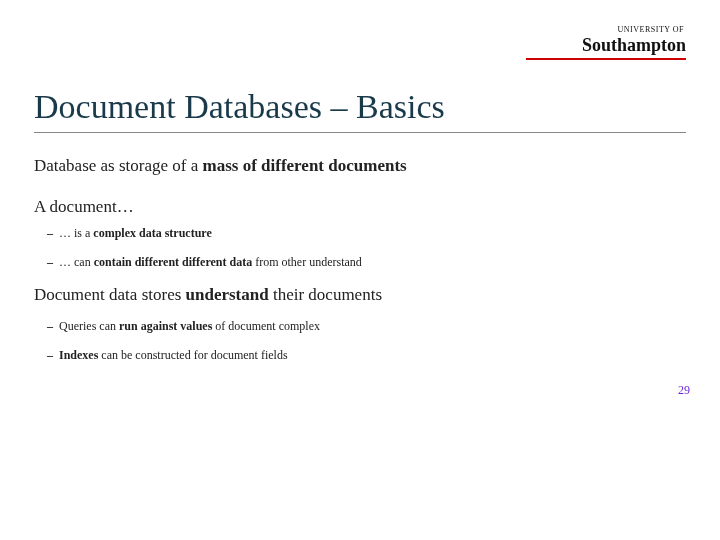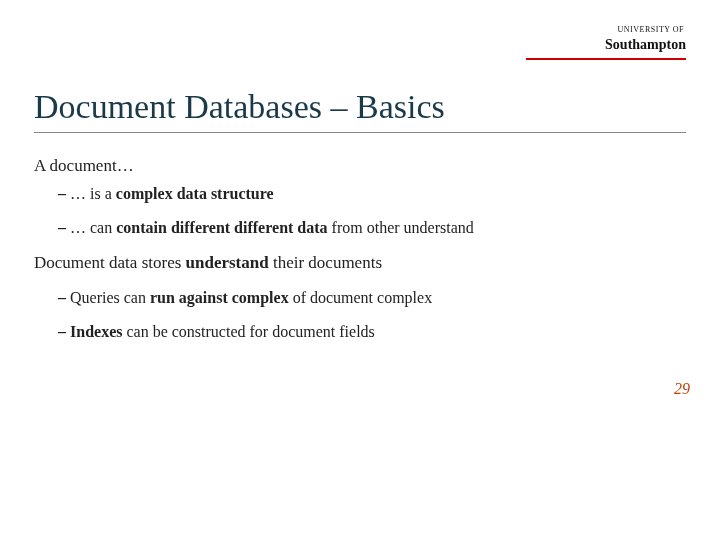--- a/index.html
+++ b/index.html
@@ -1,65 +1,68 @@
 <!DOCTYPE html>
 <html><head>
 <meta charset="utf-8">
 <style>
   * { margin: 0; padding: 0; box-sizing: border-box; }
   html, body { width: 720px; height: 540px; background: #fff; font-family: Georgia, 'Times New Roman', serif; color: #222; }
   .slide { position: relative; width: 720px; height: 420px; padding: 28px 34px 0 34px; }
   .logo { position: absolute; top: 26px; right: 34px; text-align: right; line-height: 1; }
   .logo-top { font-size: 8px; letter-spacing: 0.5px; color: #111; display: block; margin-bottom: 2px; margin-right: 2px; }
-  .logo-main { font-size: 14px; font-weight: 700; color: #111; position: relative; display: inline-block; }
+  .logo-main { font-size: 18px; font-weight: 700; color: #111; position: relative; display: inline-block; }
   .logo-underline { position: absolute; right: 34px; top: 58px; width: 160px; height: 2px; background: #c00; }
   .title { font-size: 34px; color: #1a3a4a; font-weight: 400; margin-top: 60px; margin-bottom: 6px; }
   .title-rule { border: none; border-top: 1px solid #888; margin-bottom: 22px; }
   .body { font-size: 17px; line-height: 1.25; }
   .p1 { margin-bottom: 20px; }
   .p2 { margin-bottom: 8px; }
-  .sub { margin-left: 24px; margin-bottom: 14px; font-size: 16px; }
+  .sub { margin-left: 13px; margin-bottom: 14px; font-size: 12px; }
   .sub .dash { display: inline-block; width: 12px; font-weight: 700; }
   .p3 { margin-top: 8px; margin-bottom: 14px; }
   b { font-weight: 700; }
-  .pagenum { position: absolute; bottom: 22px; right: 30px; font-size: 16px; color: #c2410c; font-style: italic; }
+  .pagenum { position: absolute; bottom: 22px; right: 30px; font-size: 12px; color: #6d28d9; }
 </style>
 </head>
 <body>
 
 <div class="slide">
 
   <div class="logo">
     <span class="logo-top">UNIVERSITY OF</span>
     <span class="logo-main">Southampton</span>
   </div>
   <div class="logo-underline"></div>
 
   <h1 class="title">Document Databases – Basics</h1>
   <hr class="title-rule">
 
   <div class="body">
 
+    <div class="p1">
+      <span>Database as storage of a </span><b>mass of different documents</b>
+    </div>
 
     <div class="p2">A document…</div>
 
     <div class="sub">
       <span class="dash">–</span><span>… is a </span><b>complex data structure</b>
     </div>
 
     <div class="sub">
       <span class="dash">–</span><span>… can </span><b>contain different different data</b><span> from other understand</span>
     </div>
 
     <div class="p3">
       <span>Document data stores </span><b>understand</b><span> their documents</span>
     </div>
 
     <div class="sub">
-      <span class="dash">–</span><span>Queries can </span><b>run against complex</b><span> of document complex</span>
+      <span class="dash">–</span><span>Queries can </span><b>run against values</b><span> of document complex</span>
     </div>
 
     <div class="sub">
       <span class="dash">–</span><b>Indexes</b><span> can be constructed for document fields</span>
     </div>
 
   </div>
 
   <div class="pagenum">29</div>
 </div>

